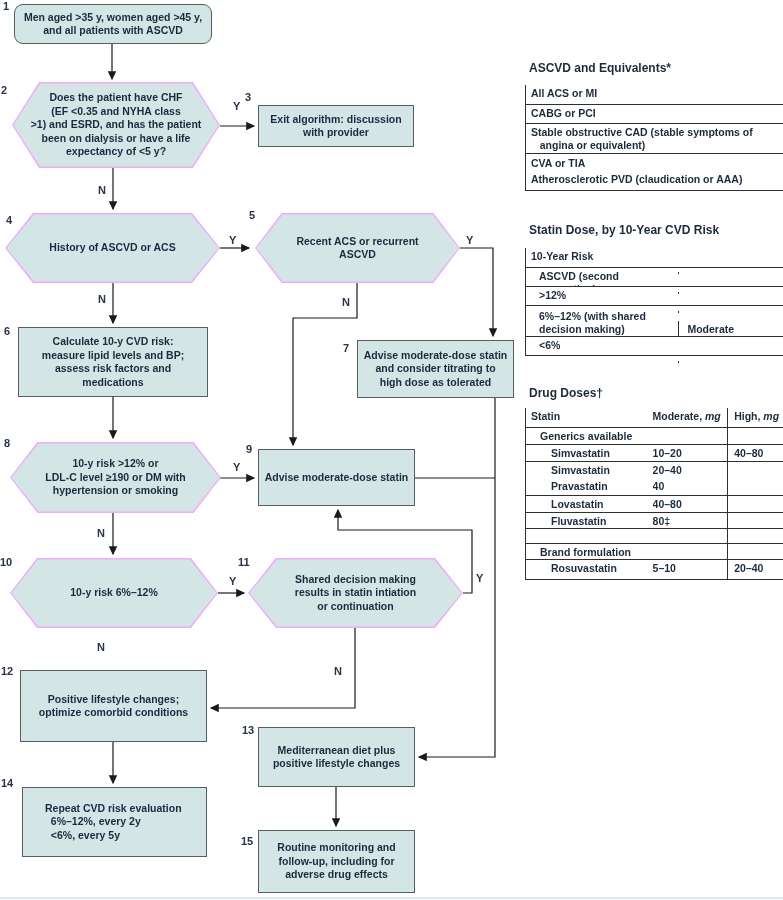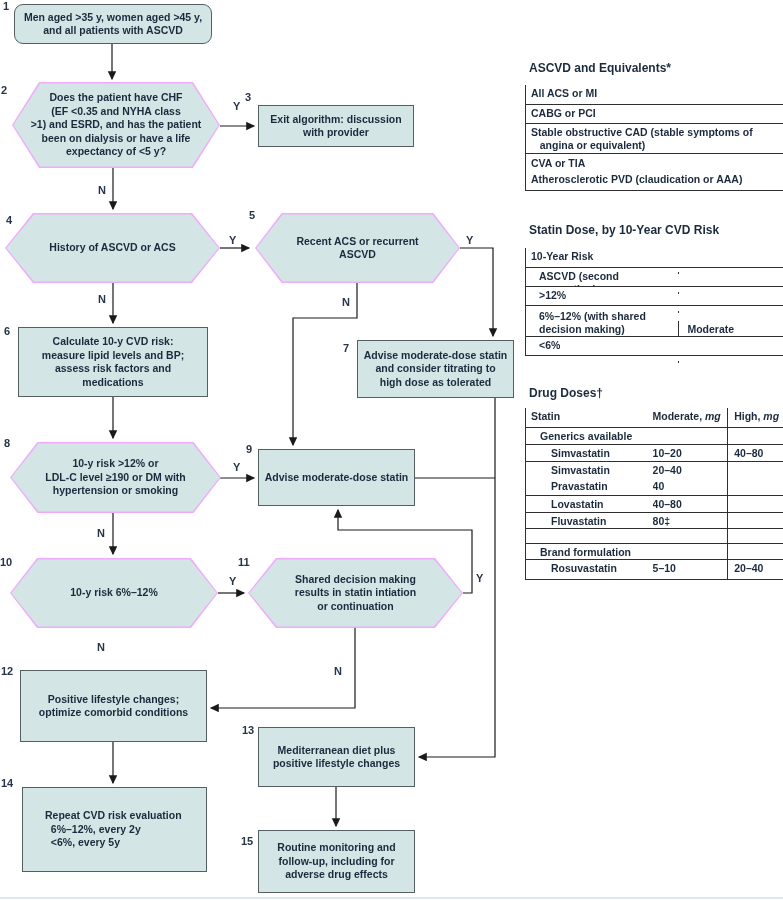--- a/index.html
+++ b/index.html
@@ -132,21 +132,21 @@
 or continuation</div>
   </div>
   <div class="box" style="left:20px;top:670px;width:187px;height:72px;">
     <div class="ntext">Positive lifestyle changes;
 optimize comorbid conditions</div>
   </div>
   <div class="box" style="left:258px;top:727px;width:157px;height:60px;">
     <div class="ntext">Mediterranean diet plus
 positive lifestyle changes</div>
   </div>
-  <div class="box" style="left:22px;top:787px;width:185px;height:85px;">
+  <div class="box" style="left:22px;top:787px;width:185px;height:70px;">
     <div class="ntext ltext">Repeat CVD risk evaluation
   6%–12%, every 2y
   &lt;6%, every 5y</div>
   </div>
   <div class="box" style="left:258px;top:830px;width:157px;height:63px;">
     <div class="ntext">Routine monitoring and
 follow-up, including for
 adverse drug effects</div>
   </div>
 

